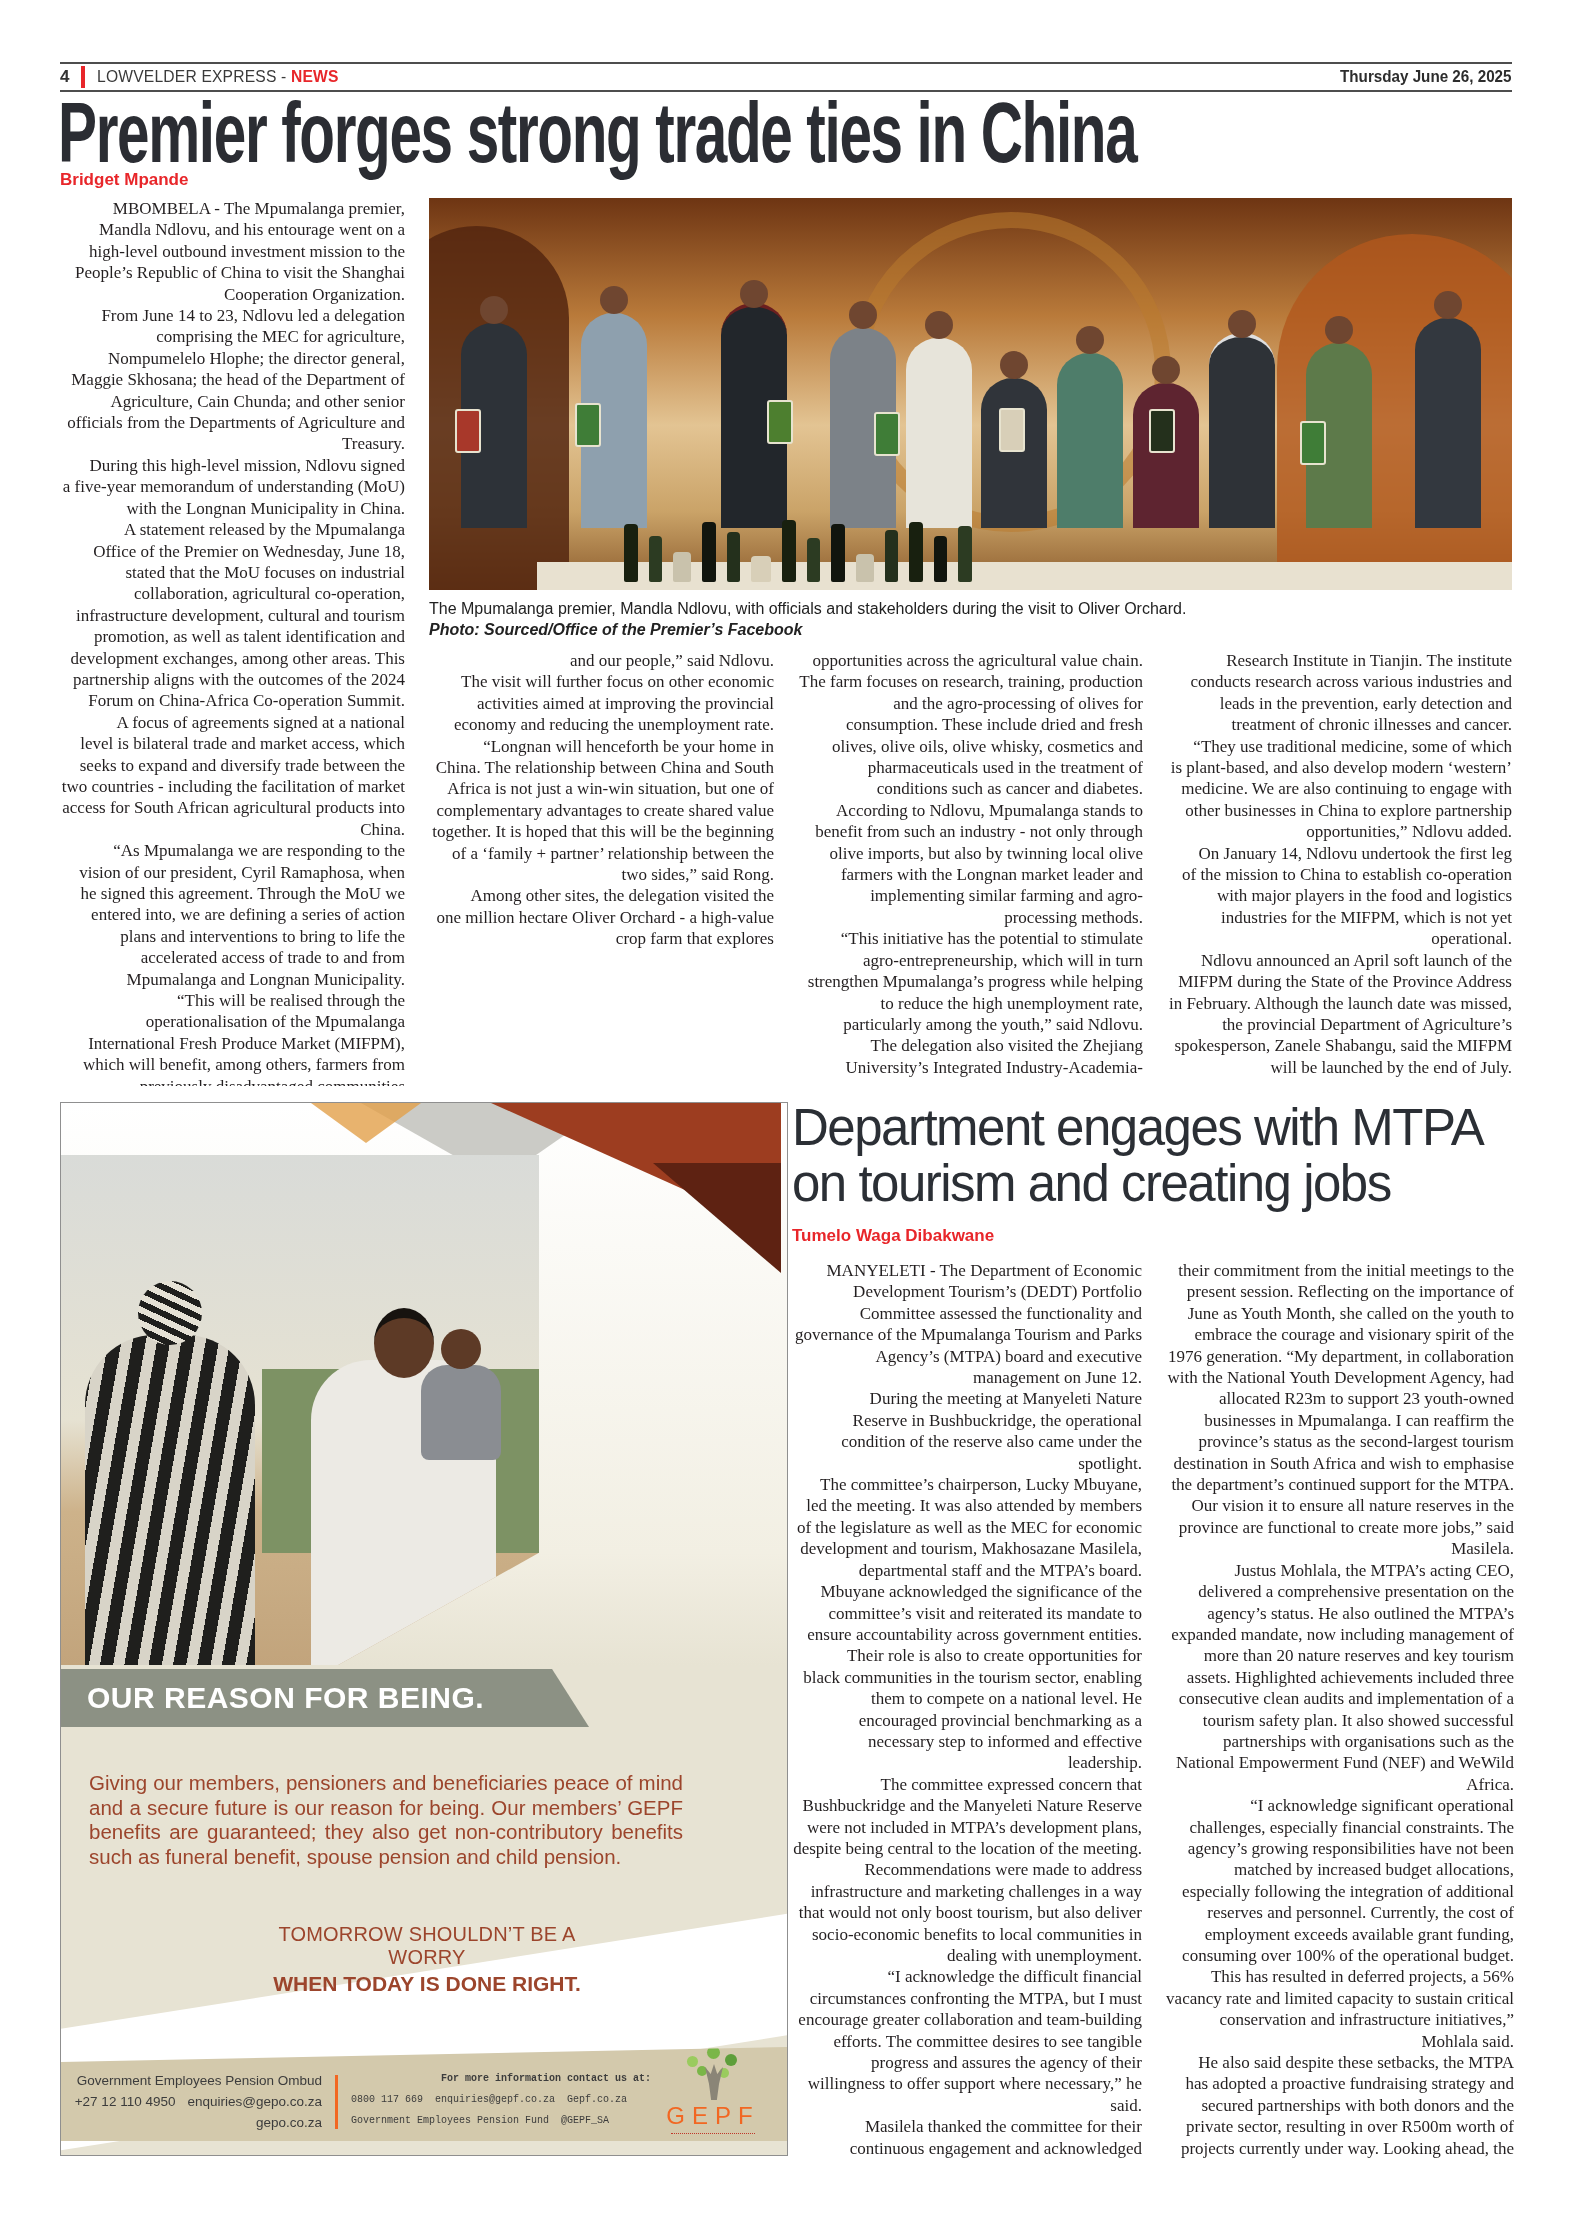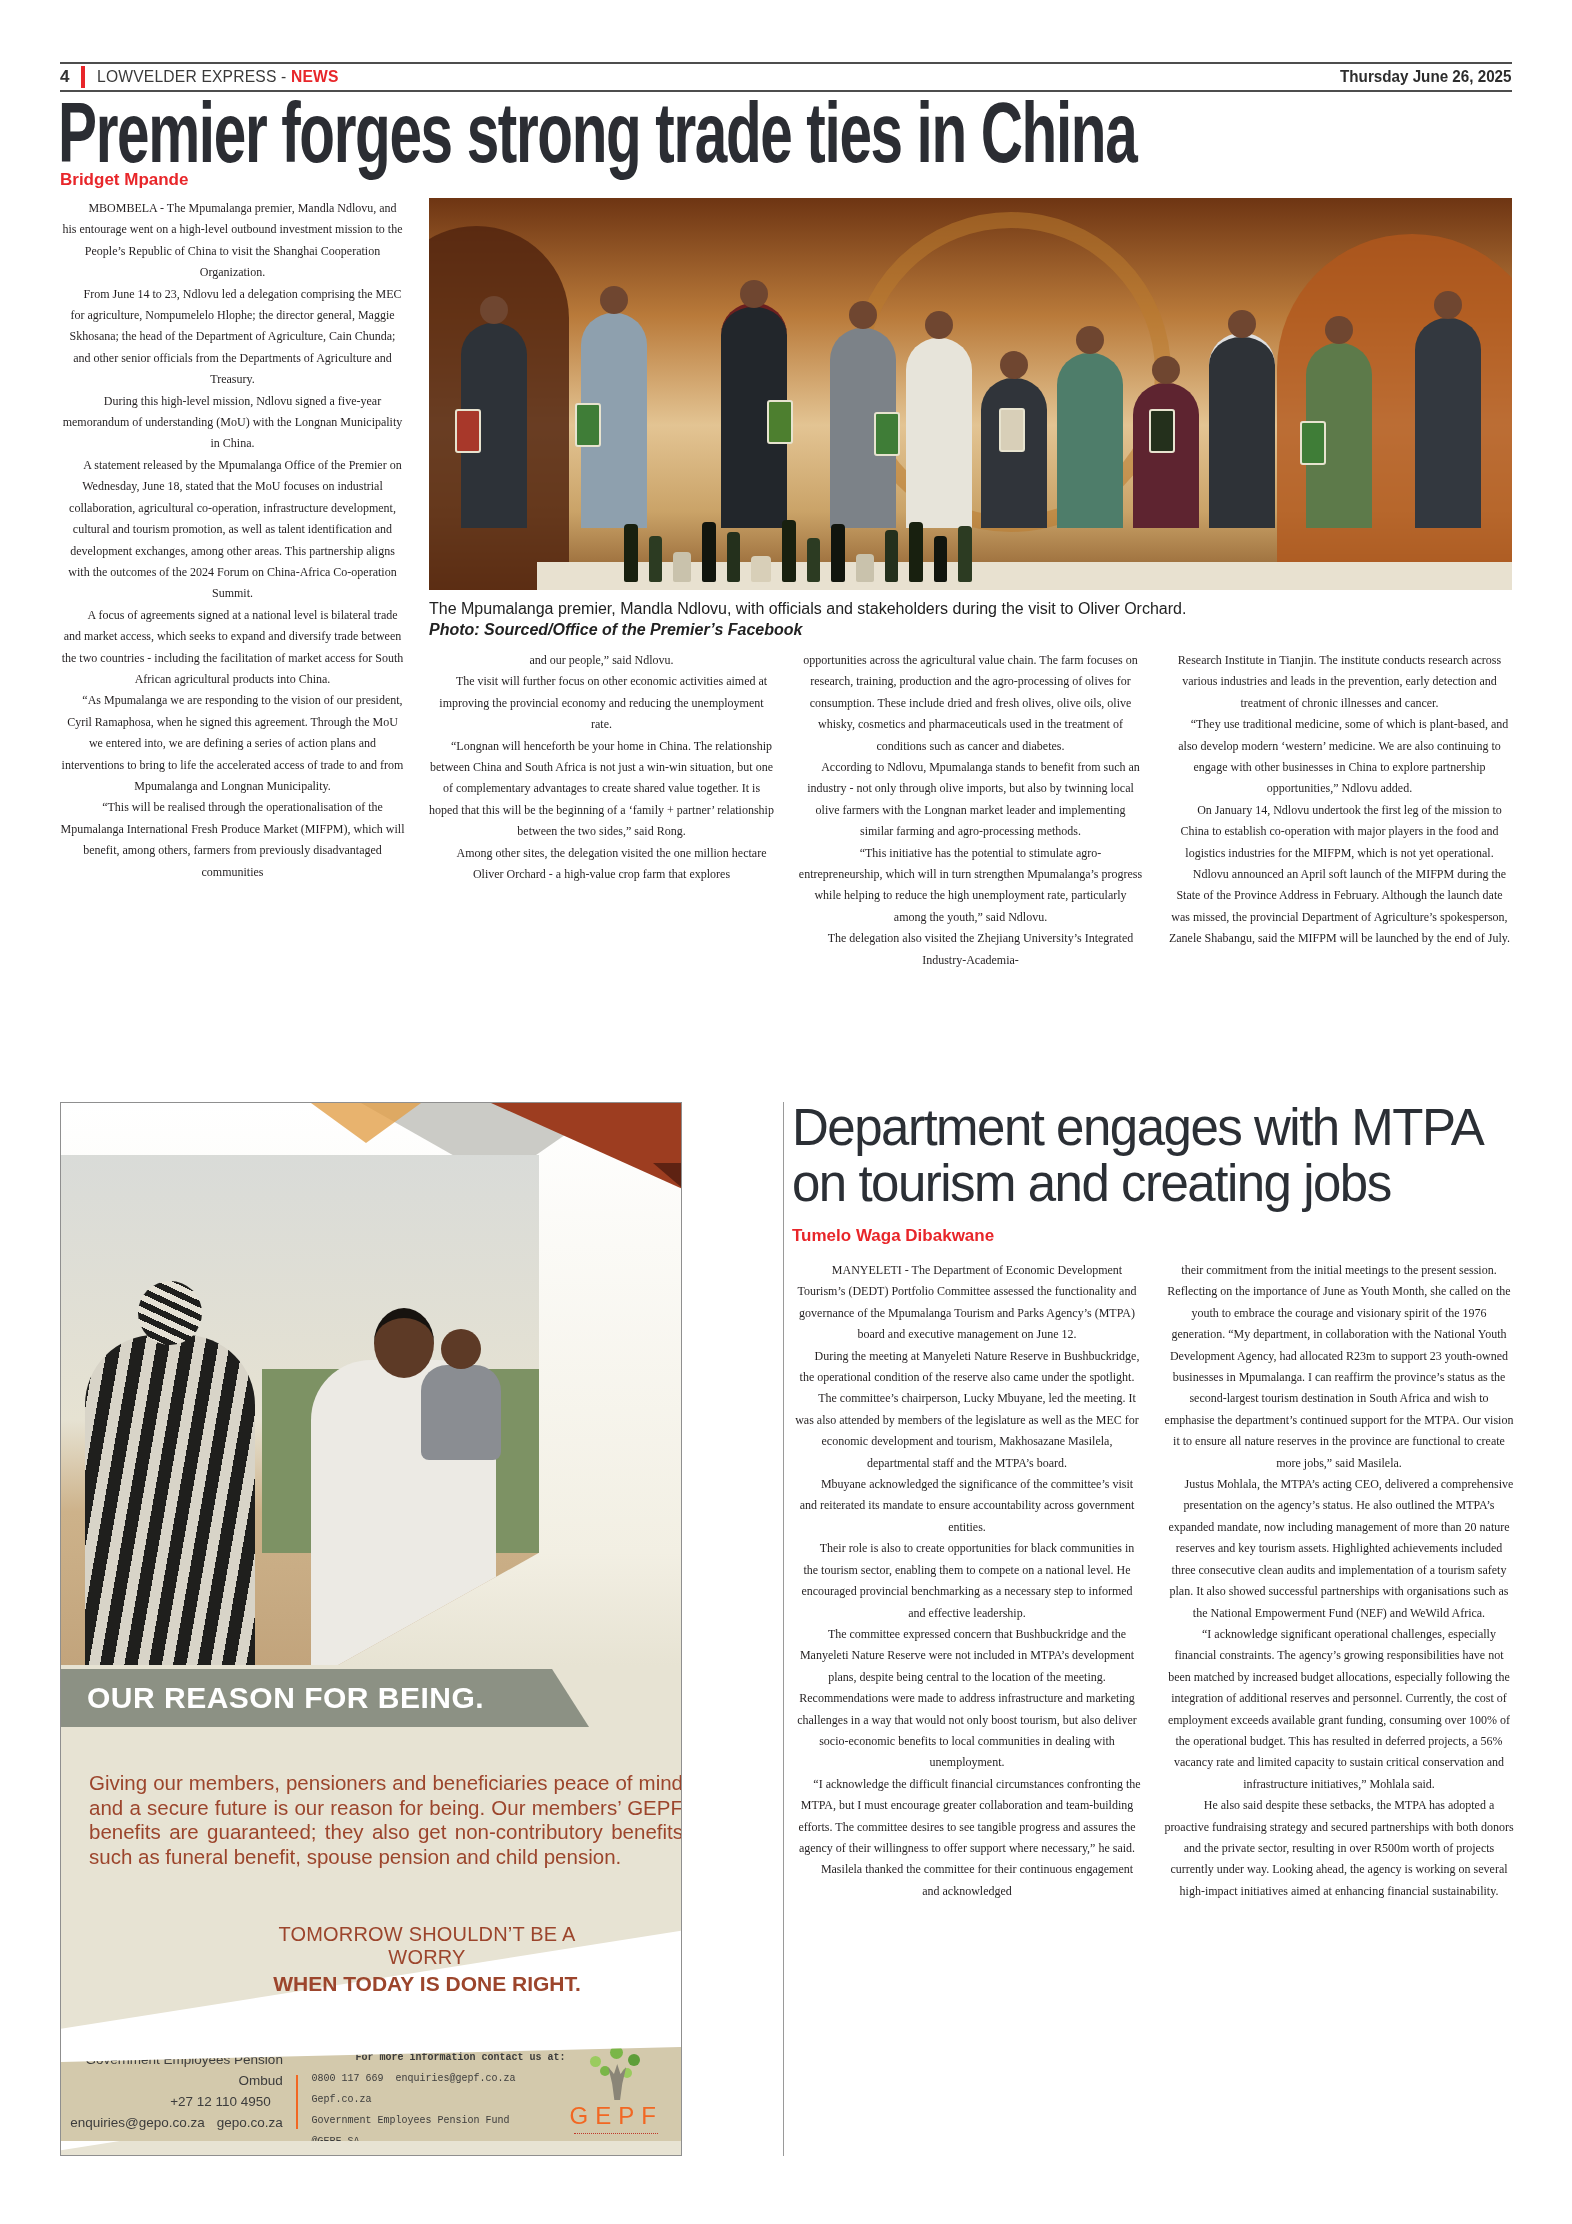--- a/index.html
+++ b/index.html
@@ -24,21 +24,21 @@
   
   .a1-head {
     position:absolute; left:58px; top:92px; width:1460px;
     font-family:"Liberation Sans", sans-serif; font-weight:700;
     font-size:86px; line-height:80px; color:#2b2d33; letter-spacing:-2px;
     transform:scaleX(.68); transform-origin:left top; white-space:nowrap;
   }
   .byline { font-family:Liberation Sans, sans-serif; font-weight:bold; font-size:17px; color:#e8262a; }
   .a1-byline { position:absolute; left:60px; top:170px; }
   .a1-layout { position:absolute; left:60px; top:198px; width:1452px; height:888px; display:flex; gap:24px; overflow:hidden; }
-  .colnews p { font-size:12px; line-height:21.4px; text-indent:20px; text-align:center; }
+  .colnews p { font-size:17px; line-height:21.4px; text-indent:20px; text-align:right; }
   .colnews p.cont { text-indent:0; }
   .col1 { width:345px; flex:none; overflow:hidden; }
   .a1-right { width:1083px; flex:none; }
   .a1-cols { display:flex; gap:24px; margin-top:10px; height:432px; overflow:hidden; }
   .a1-cols .colnews { width:345px; overflow:hidden; }
   
   .photo { position:relative; width:1083px; height:392px; overflow:hidden;
     background:linear-gradient(180deg,#6e3513 0%,#b97a3a 30%,#e3c493 58%,#caa368 80%,#8a5a2b 100%); }
   .arch-l { position:absolute; left:-45px; top:28px; width:185px; height:400px; border-radius:95px 95px 0 0; background:#53260f; opacity:.85; }
   .arch-c { position:absolute; left:39%; top:14px; width:320px; height:320px; border-radius:50%; border:16px solid #b97a2e; opacity:.55; }
@@ -53,21 +53,21 @@
   .caption { margin-top:8px; font-family:"Liberation Sans", sans-serif; font-size:16px; line-height:21px; color:#222; }
   .caption .credit { font-weight:bold; font-style:italic; }
   
   .vrule { position:absolute; left:783px; top:1102px; width:1px; height:1054px; background:#9a9a9a; }
   .article2 { position:absolute; left:792px; top:1100px; width:722px; }
   .a2-head { font-family:"Liberation Sans", sans-serif; font-weight:400; font-size:51px; line-height:56px; letter-spacing:-1.5px; color:#2b2f35; }
   .a2-byline { margin-top:14px; }
   .a2-cols { margin-top:14px; display:flex; gap:22px; height:900px; overflow:hidden; }
   .a2-cols .colnews { width:350px; overflow:hidden; }
   
-  .ad { position:absolute; left:60px; top:1102px; width:622px; height:1054px; border:1px solid #8f8f8f; background:#e7e3d3; overflow:hidden;
+  .ad { position:absolute; left:60px; top:1102px; width:728px; height:1054px; border:1px solid #8f8f8f; background:#e7e3d3; overflow:hidden;
         font-family:"Liberation Sans", sans-serif; }
   .ad-top { position:absolute; left:0; right:0; top:0; height:562px; background:linear-gradient(180deg,#ffffff 0%,#f2efe3 80%,#e7e3d3 100%); }
   .tri { position:absolute; }
   .tri1 { left:430px; top:0; width:290px; height:130px; background:#9d3d20; clip-path:polygon(0 0,100% 0,100% 100%); }
   .tri2 { left:300px; top:0; width:250px; height:78px; background:#cbcbc6; clip-path:polygon(0 0,100% 0,55% 100%); }
   .tri3 { left:560px; top:60px; width:160px; height:110px; background:#5e2212; clip-path:polygon(20% 0,100% 0,100% 100%); }
   .tri4 { left:250px; top:0; width:110px; height:40px; background:#e2a04a; clip-path:polygon(0 0,100% 0,50% 100%); opacity:.8; }
   .ad-photo { position:absolute; left:0; top:52px; width:478px; height:510px; overflow:hidden;
     background:linear-gradient(180deg,#d9dbd8 0%,#e6e2d2 52%,#cdb28a 70%,#c2a47c 100%);
     clip-path:polygon(0 0,100% 0,100% 78%,58% 100%,0 100%); }

